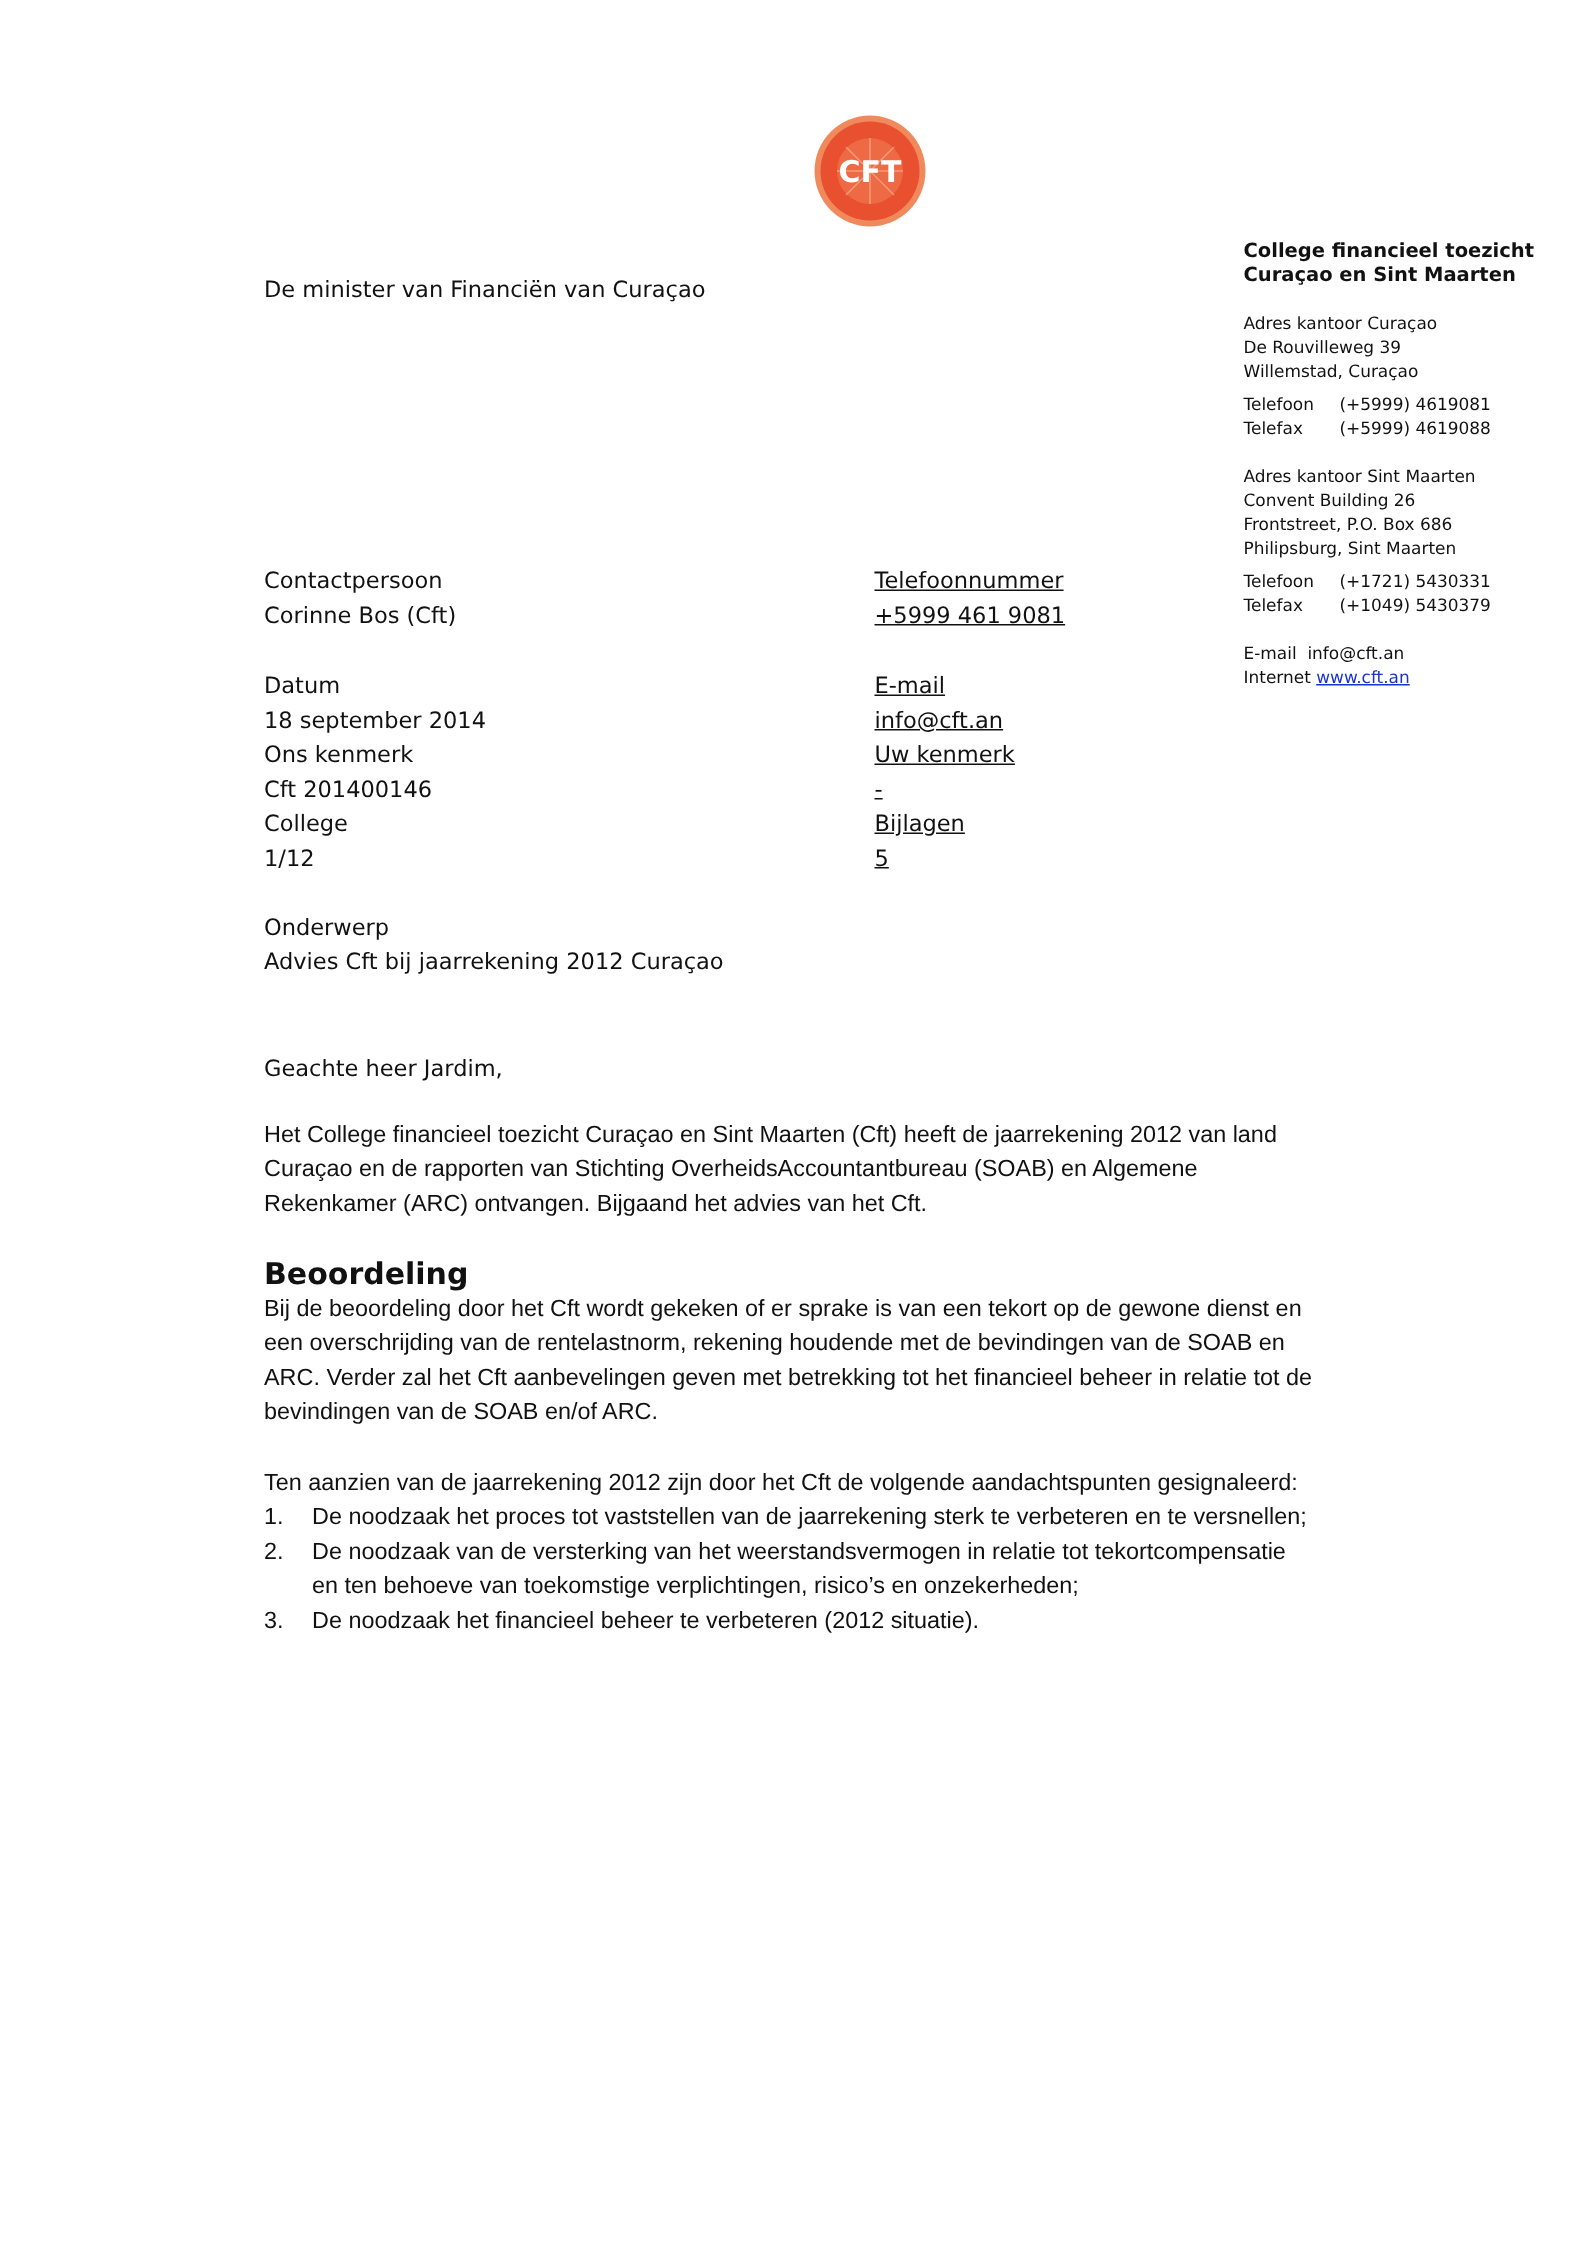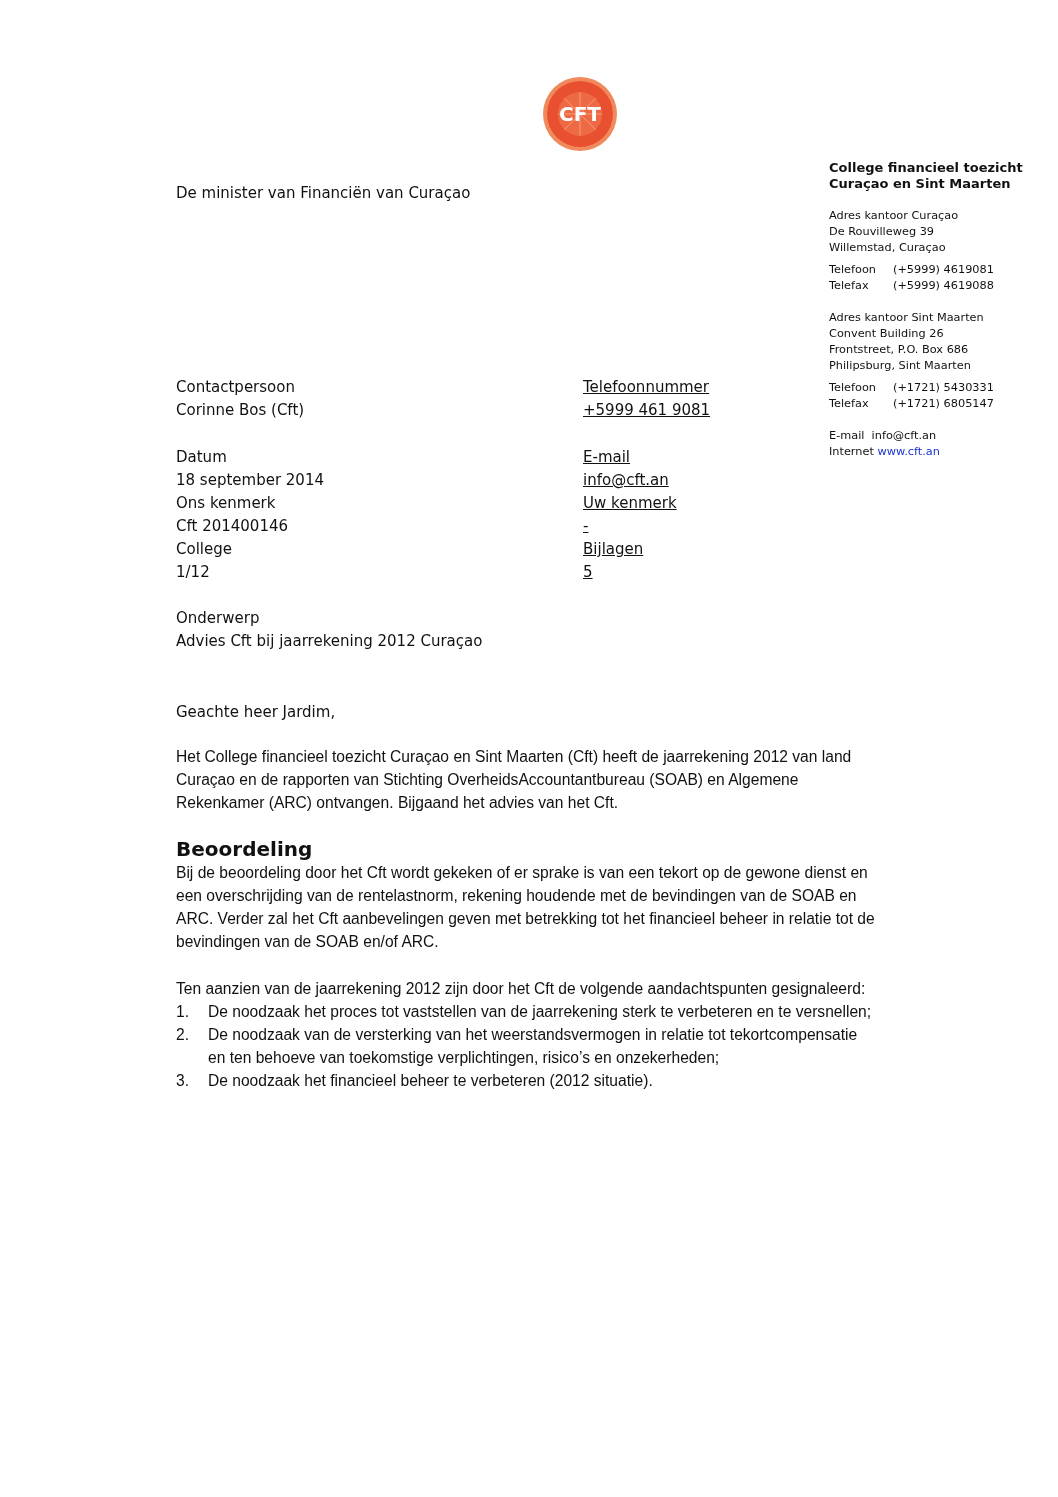--- a/index.html
+++ b/index.html
@@ -7,21 +7,21 @@
     width: 1058px; height: 1497px; position: relative; overflow: hidden;
     font-family: "DejaVu Sans", sans-serif; color: #111111;
   }
   .abs { position: absolute; }
   .logo { left: 541px; top: 75px; width: 78px; height: 78px; }
   .side { left: 829px; width: 210px; font-size: 11.3px; line-height: 16px; color: #111; }
   .side .bold { font-weight: bold; font-size: 13px; }
   .side .u { }
   .side .row { display: flex; }
   .side .lbl { width: 64px; }
-  .side a { color: #1a33cc; }
+  .side a { color: #1a33cc; text-decoration: underline; }
   .main { font-size: 15px; line-height: 23px; }
   .col1 { left: 176px; }
   .col2 { left: 583px; }
   .body-text { left: 176px; width: 700px; font-size: 15.6px; line-height: 23.2px; font-family: "Liberation Sans", "DejaVu Sans", sans-serif; }
   .body-text p { margin: 0; }
   .heading { font-family: "DejaVu Sans", sans-serif; font-weight: bold; font-size: 20px; }
   ol { margin: 0; padding: 0; list-style: none; }
   ol li { display: flex; }
   ol li .num { width: 32px; flex: none; }
   ol li .txt { flex: 1; }
@@ -65,21 +65,21 @@
   <div>Convent Building 26</div>
   <div>Frontstreet, P.O. Box 686</div>
   <div>Philipsburg, Sint Maarten</div>
   <div style="height:6px"></div>
   <div class="row">
     <span class="lbl">Telefoon</span>
     <span>(+1721) 5430331</span>
   </div>
   <div class="row">
     <span class="lbl">Telefax</span>
-    <span>(+1721) 6805147</span>
+    <span>(+1049) 5430379</span>
   </div>
   <div style="height:16px"></div>
   <div>
     <span>E-mail</span>&nbsp;
     <span>info@cft.an</span>
   </div>
   <div>
     <span>Internet</span>
     <a>www.cft.an</a>
   </div>

